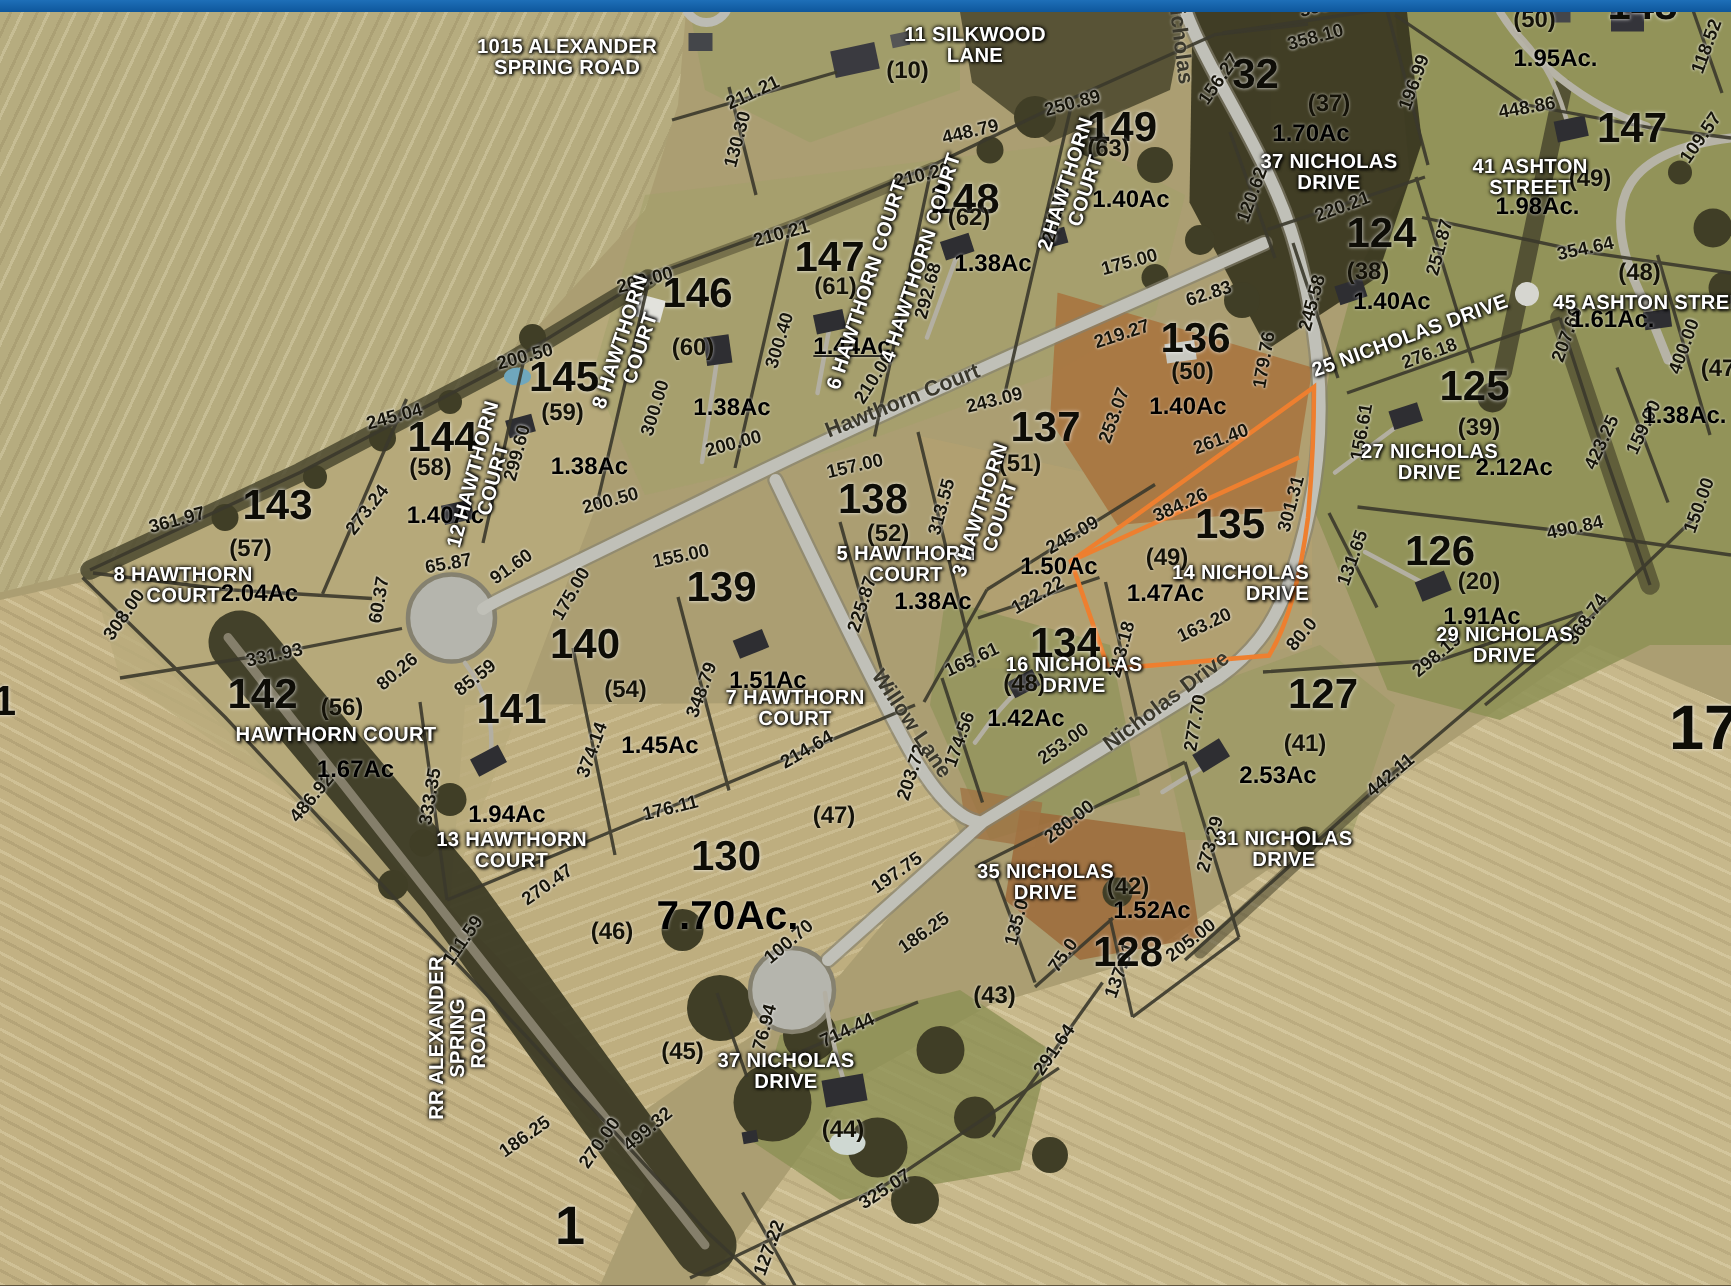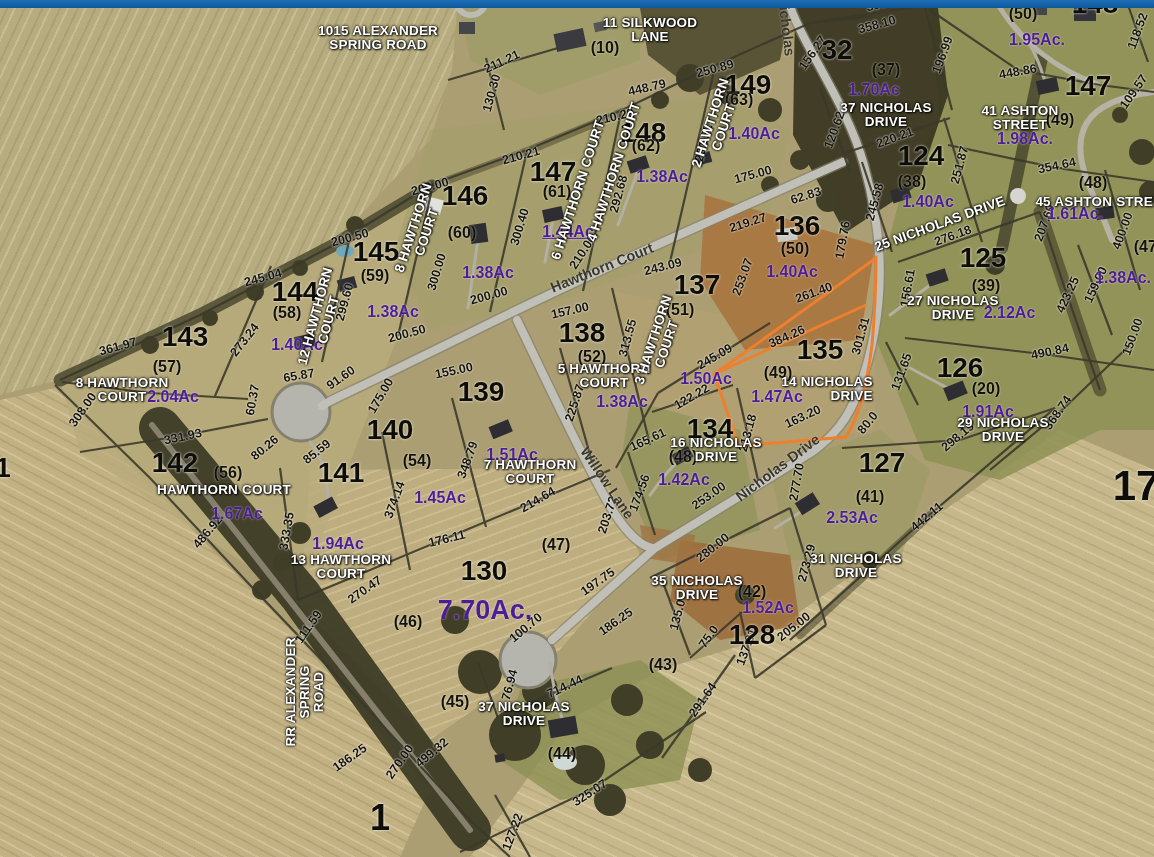--- a/index.html
+++ b/index.html
@@ -33,21 +33,21 @@
   .d3{background:rgba(160,115,68,.8);clip-path:polygon(640px 525px,695px 535px,690px 565px,645px 558px);}
   
   #label-layer{z-index:50;}
   .lbl{position:absolute;white-space:nowrap;text-align:center;line-height:1.02;}
   .dim{font-size:12.5px;font-weight:700;color:#17150b;
        text-shadow:0 0 2px rgba(255,255,255,.75),0 0 2px rgba(255,255,255,.6);}
   .parcel{font-size:28px;font-weight:700;color:#0e0d07;
        text-shadow:0 0 3px rgba(255,255,255,.6),0 0 2px rgba(255,255,255,.5);}
   .lot{font-size:16px;font-weight:700;color:#141208;
        text-shadow:0 0 2px rgba(255,255,255,.7);}
-  .acre{font-size:16px;font-weight:700;color:#4c1d95;
+  .acre{font-size:16px;font-weight:700;color:#000000;
        text-shadow:0 0 2px rgba(255,255,255,.7);}
   .addr{font-size:13.5px;font-weight:700;color:#ffffff;letter-spacing:.2px;
        text-shadow:0 0 3px rgba(0,0,0,.95),0 0 2px rgba(0,0,0,.9),1px 1px 2px rgba(0,0,0,.85);}
   .street{font-size:14.5px;font-weight:700;color:#3a382c;
        text-shadow:0 0 2px rgba(255,255,255,.55);}
   svg{position:absolute;left:0;top:0;}
 </style>
 </head>
 <body>
 

